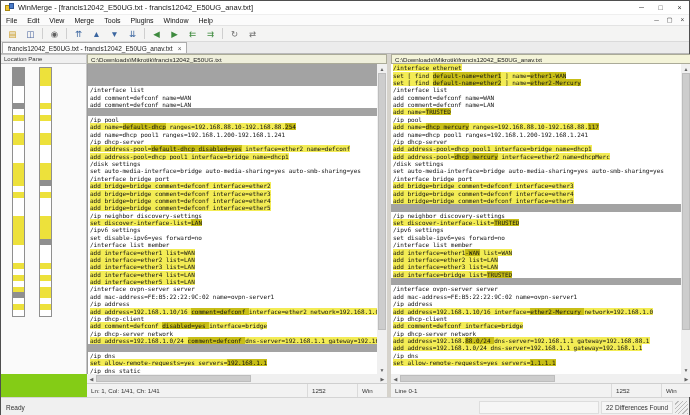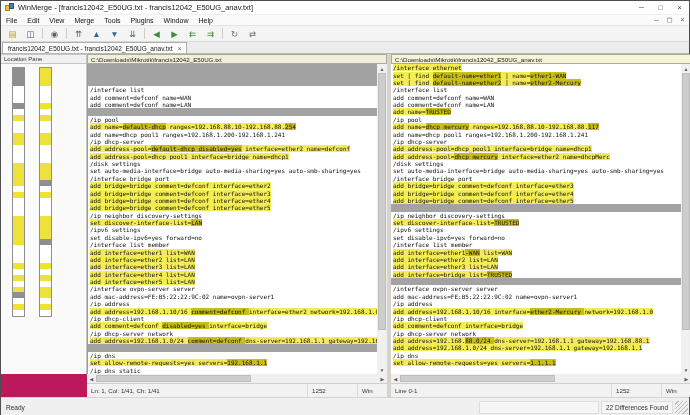--- a/index.html
+++ b/index.html
@@ -1,17 +1,17 @@
 <!DOCTYPE html>
 <html><head>
 <meta charset="utf-8">
 <style>
   html,body{margin:0;padding:0;width:690px;height:415px;overflow:hidden;background:#9B9B9B;
             font-family:"Liberation Sans",sans-serif;}
-  .window{position:absolute;left:0;top:0;width:690px;height:415px;background:#be185d;
+  .window{position:absolute;left:0;top:0;width:690px;height:415px;background:#84cc16;
           border:1px solid #4F4F4F;box-sizing:border-box;}
   .window *{box-sizing:border-box;}
 
   
   .titlebar{position:absolute;left:0;top:0;width:100%;height:14px;background:#FFFFFF;
             display:flex;align-items:center;font-size:7.5px;color:#222;border-bottom:1px solid #EFEFEF;}
   .app-icon{width:9px;height:9px;margin:0 4px;position:relative;flex:0 0 auto;}
   .app-icon .sq1{position:absolute;left:0;top:2px;width:5px;height:6px;background:#F2C431;border:1px solid #A98A14;}
   .app-icon .sq2{position:absolute;left:4px;top:0;width:5px;height:6px;background:#4A7BC8;border:1px solid #2D5291;}
   .title-text{flex:1;white-space:nowrap;overflow:hidden;}

